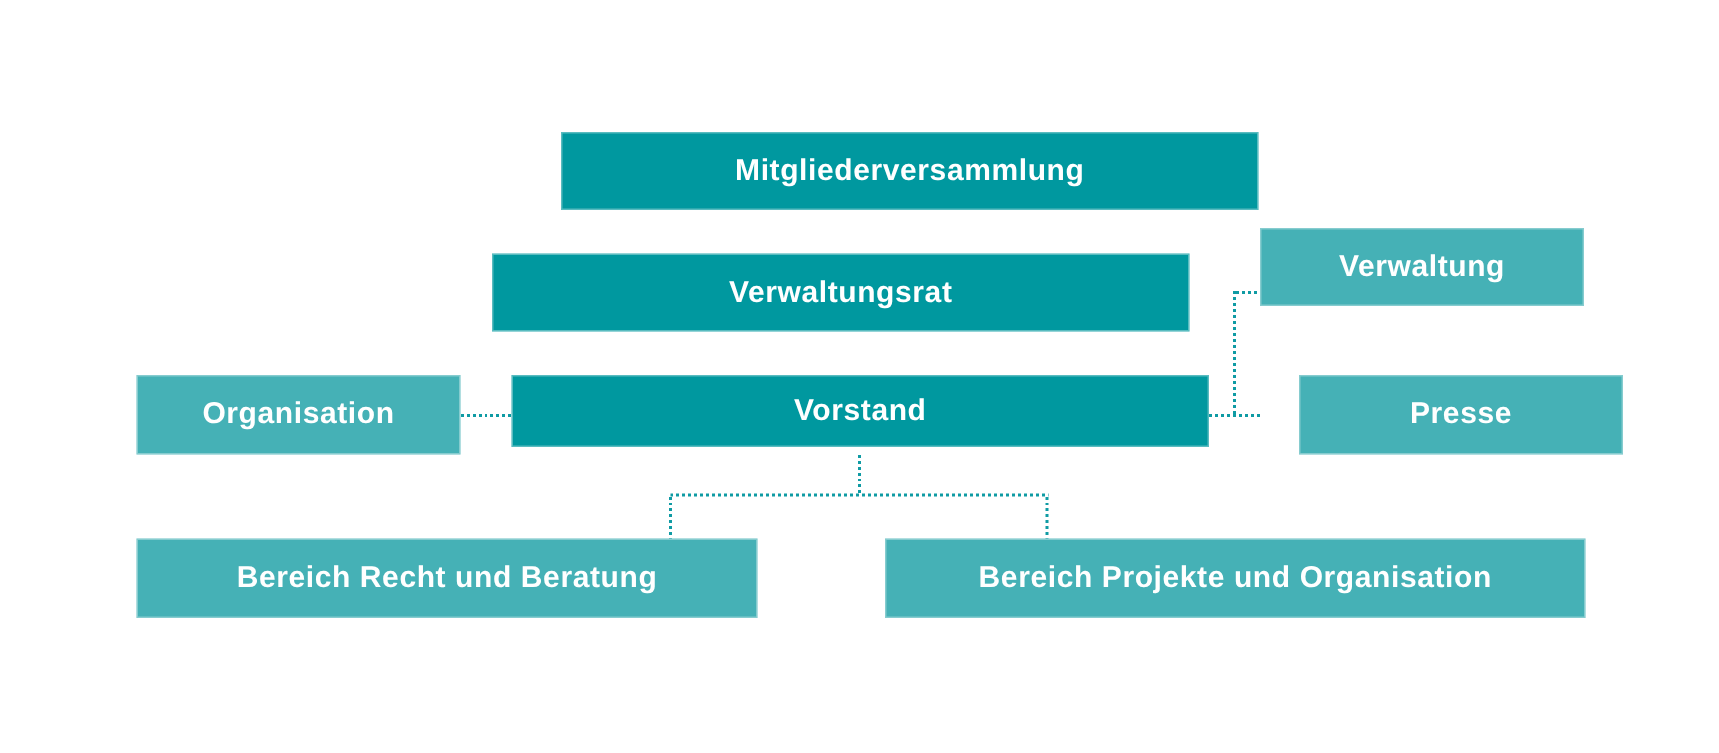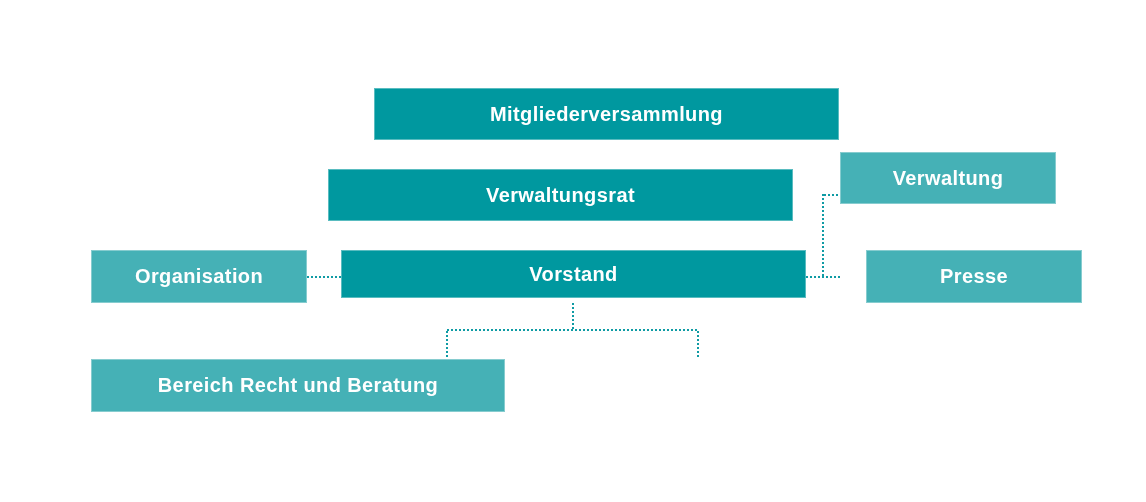--- a/index.html
+++ b/index.html
@@ -76,20 +76,21 @@
 
 <div id="canvas" style="--node-dark: #00989f; --node-light: #45b1b6; --dot: #0f9ba4; background: rgb(255, 255, 255);">
 
   <div class="node dark" id="n-mitgliederversammlung">Mitgliederversammlung</div>
   <div class="node dark" id="n-verwaltungsrat">Verwaltungsrat</div>
   <div class="node dark" id="n-vorstand">Vorstand</div>
   <div class="node light" id="n-sekretariat">Organisation</div>
   <div class="node light" id="n-verwaltung">Verwaltung</div>
   <div class="node light" id="n-presse">Presse</div>
   <div class="node light" id="n-bereich-recht">Bereich Recht und Beratung</div>
+  <div class="node light" id="n-bereich-projekte">Bereich Projekte und Organisation</div>
 
   <div class="conn-h" id="c-sekretariat-vorstand"></div>
   <div class="conn-h" id="c-vorstand-presse"></div>
   <div class="conn-v" id="c-branch-vertical"></div>
   <div class="conn-h" id="c-branch-verwaltung"></div>
   <div class="conn-v" id="c-vorstand-drop"></div>
   <div class="conn-h" id="c-bottom-span"></div>
   <div class="conn-v" id="c-drop-left"></div>
   <div class="conn-v" id="c-drop-right"></div>
 

